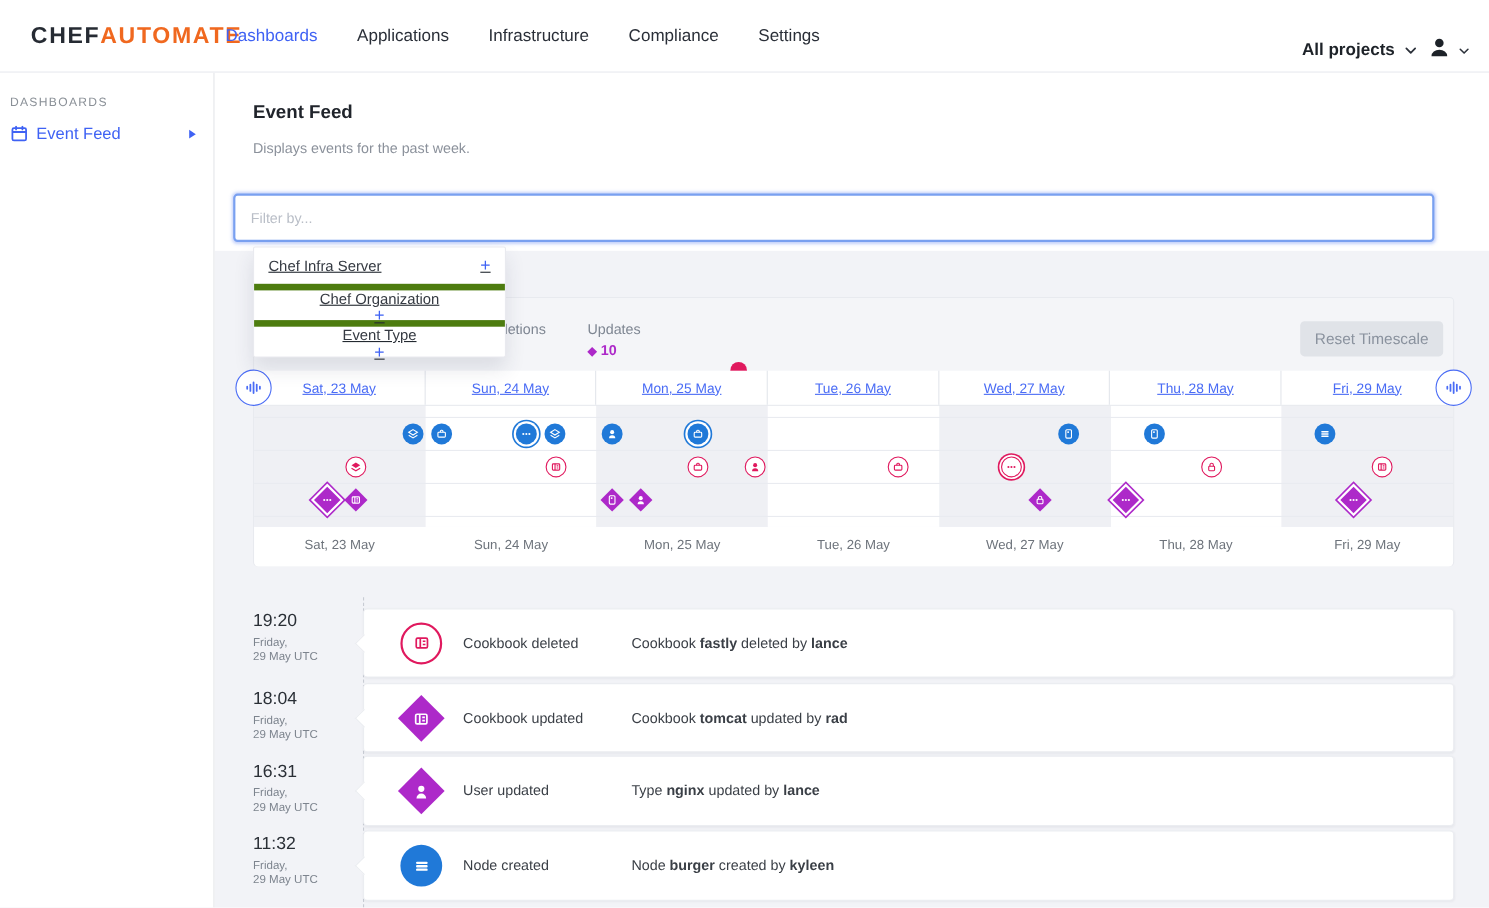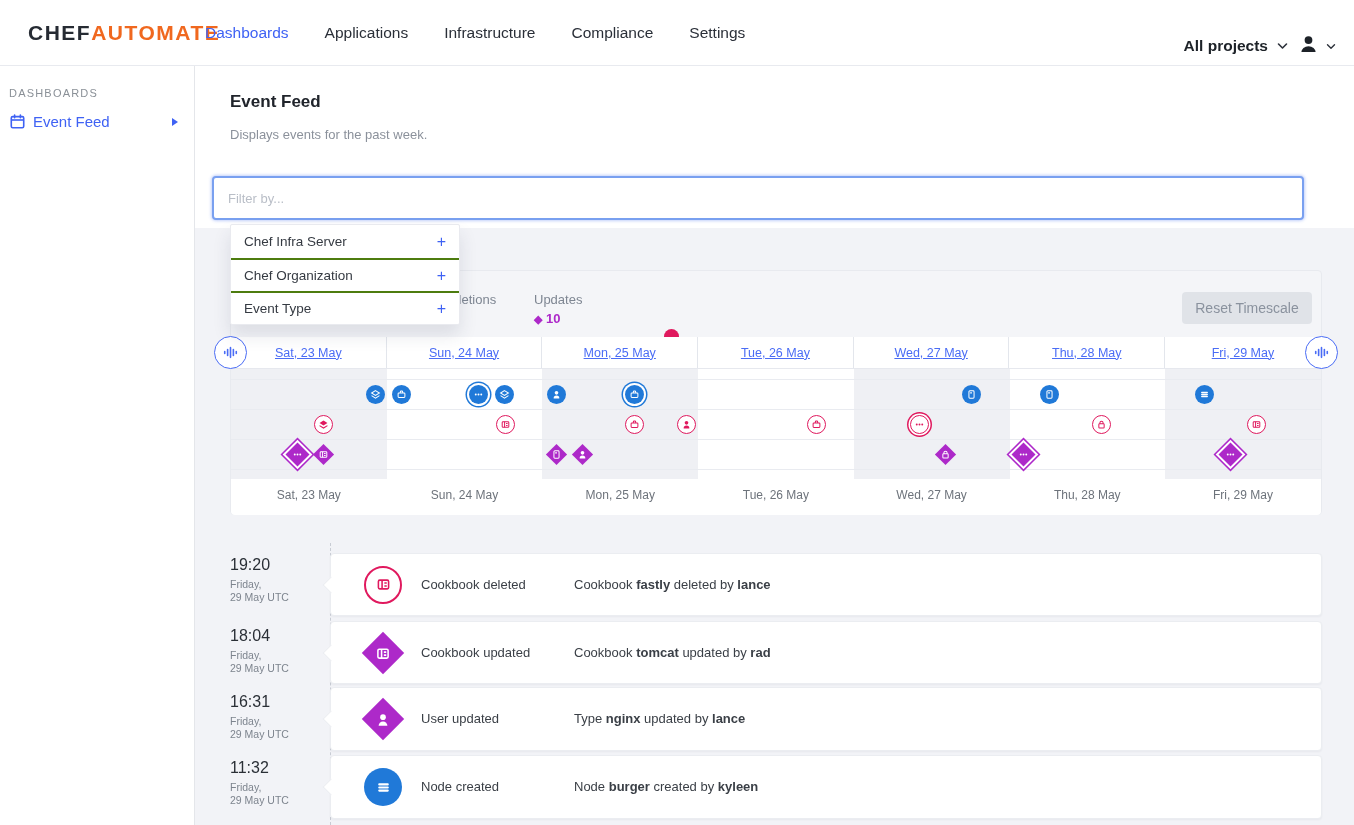--- a/index.html
+++ b/index.html
@@ -43,22 +43,22 @@
   
   .main-white{position:absolute;left:195px;top:66px;width:1159px;height:162px;background:#fff;}
   .main-gray{position:absolute;left:195px;top:228px;width:1159px;height:597px;background:var(--page-gray);}
   .page-title{position:absolute;left:230px;top:92px;font-size:17px;font-weight:700;color:#20242b;}
   .page-subtitle{position:absolute;left:230px;top:127px;font-size:13px;color:#8b919b;}
   .filter-input{position:absolute;left:212px;top:176px;width:1092px;height:44px;border:2px solid #79a0f0;border-radius:4px;box-shadow:0 0 3px 1px rgba(80,120,240,.35);padding:0 14px;font-size:13px;color:#333;outline:none;font-family:"Liberation Sans",sans-serif;background:#fff;z-index:25;}
   .filter-input::placeholder{color:#b9bec7;}
 
   
   .dropdown{position:absolute;left:230px;top:224px;width:230px;background:#fff;border:1px solid #e9eaef;border-radius:2px;box-shadow:0 10px 18px rgba(40,50,80,.12);z-index:30;}
-  .dropdown-row{height:33px;display:flex;align-items:center;justify-content:space-between;padding:0 13px;cursor:pointer;}
-  .dropdown-row + .dropdown-row{border-top:2px solid #4d7c0f;}
+  .dropdown-row{height:33px;display:flex;align-items:center;justify-content:space-between;padding:0 13px;cursor:pointer;text-decoration:underline;}
+  .dropdown-row + .dropdown-row{border-top:6px solid #4d7c0f;flex-direction:column;}
   .dropdown-row .dd-label{font-size:13.5px;color:#353a42;}
   .dropdown-row .dd-plus{font-size:16px;color:var(--link);}
 
   
   .tl-card{position:absolute;left:230px;top:270px;width:1092px;height:245px;background:var(--card-gray);border:1px solid var(--line);border-radius:4px;z-index:10;}
   .legend-item{position:absolute;top:21px;}
   .legend-label{font-size:13px;color:#7e8692;}
   .legend-count{margin-top:4px;font-size:13px;font-weight:700;}
   .legend-count .diamond{font-size:11px;}
   .legend-updates{color:var(--magenta);}

